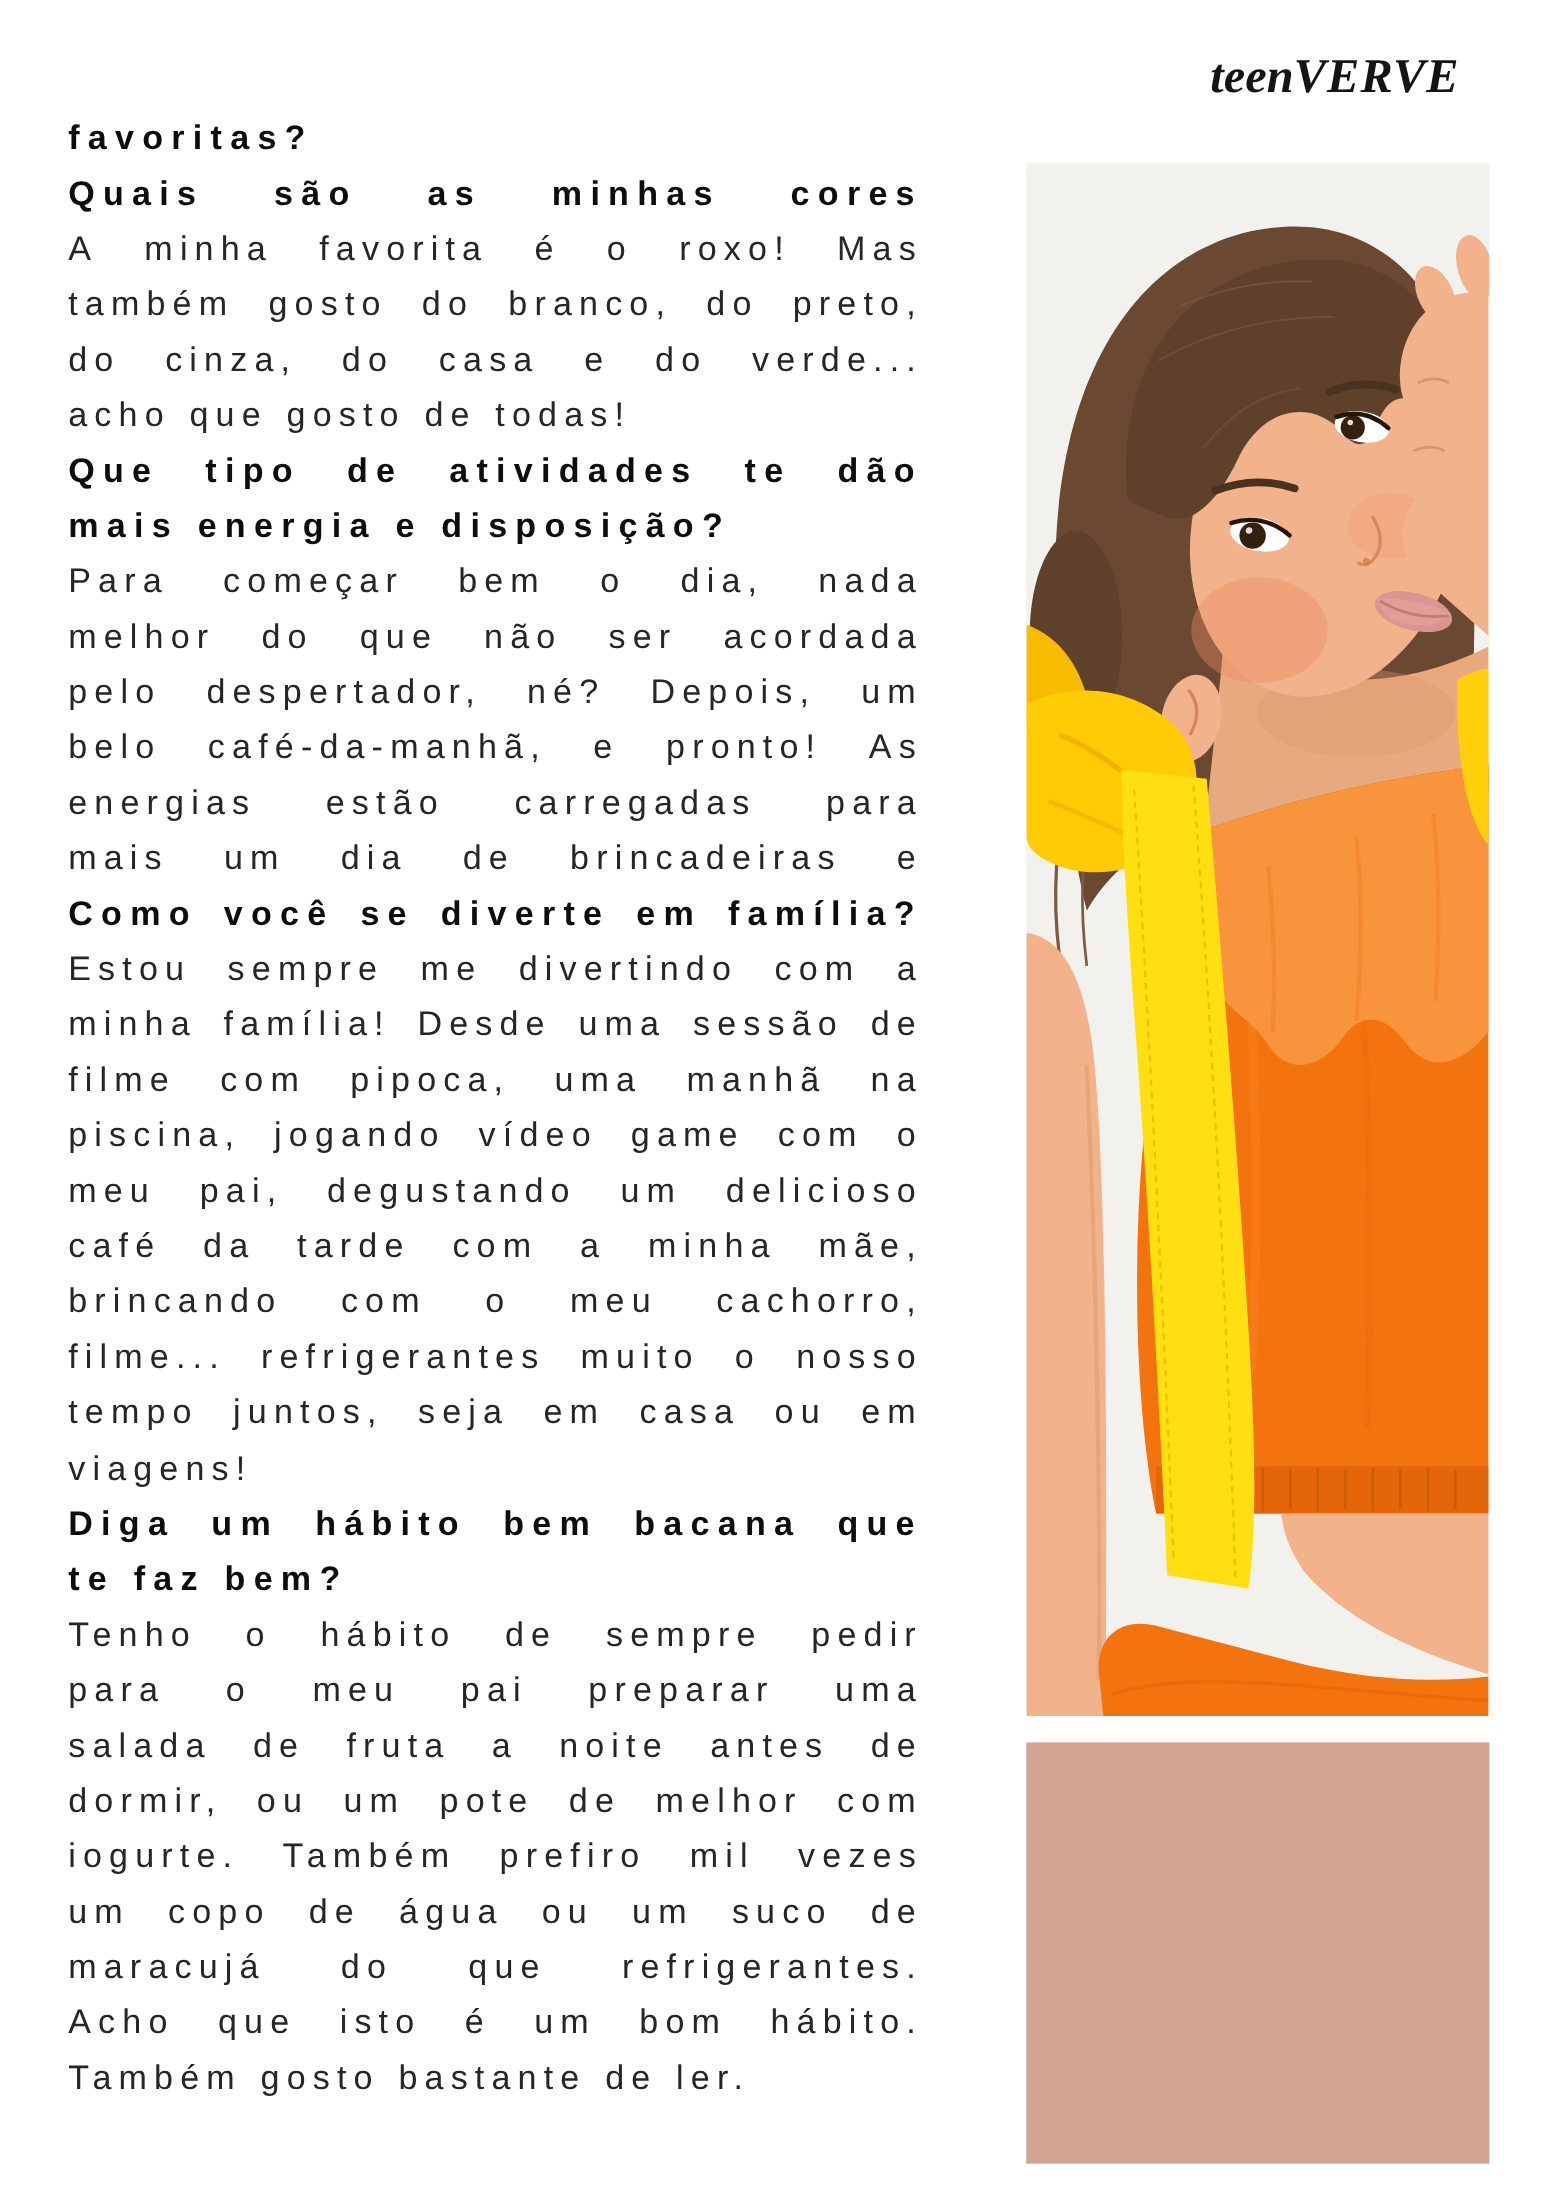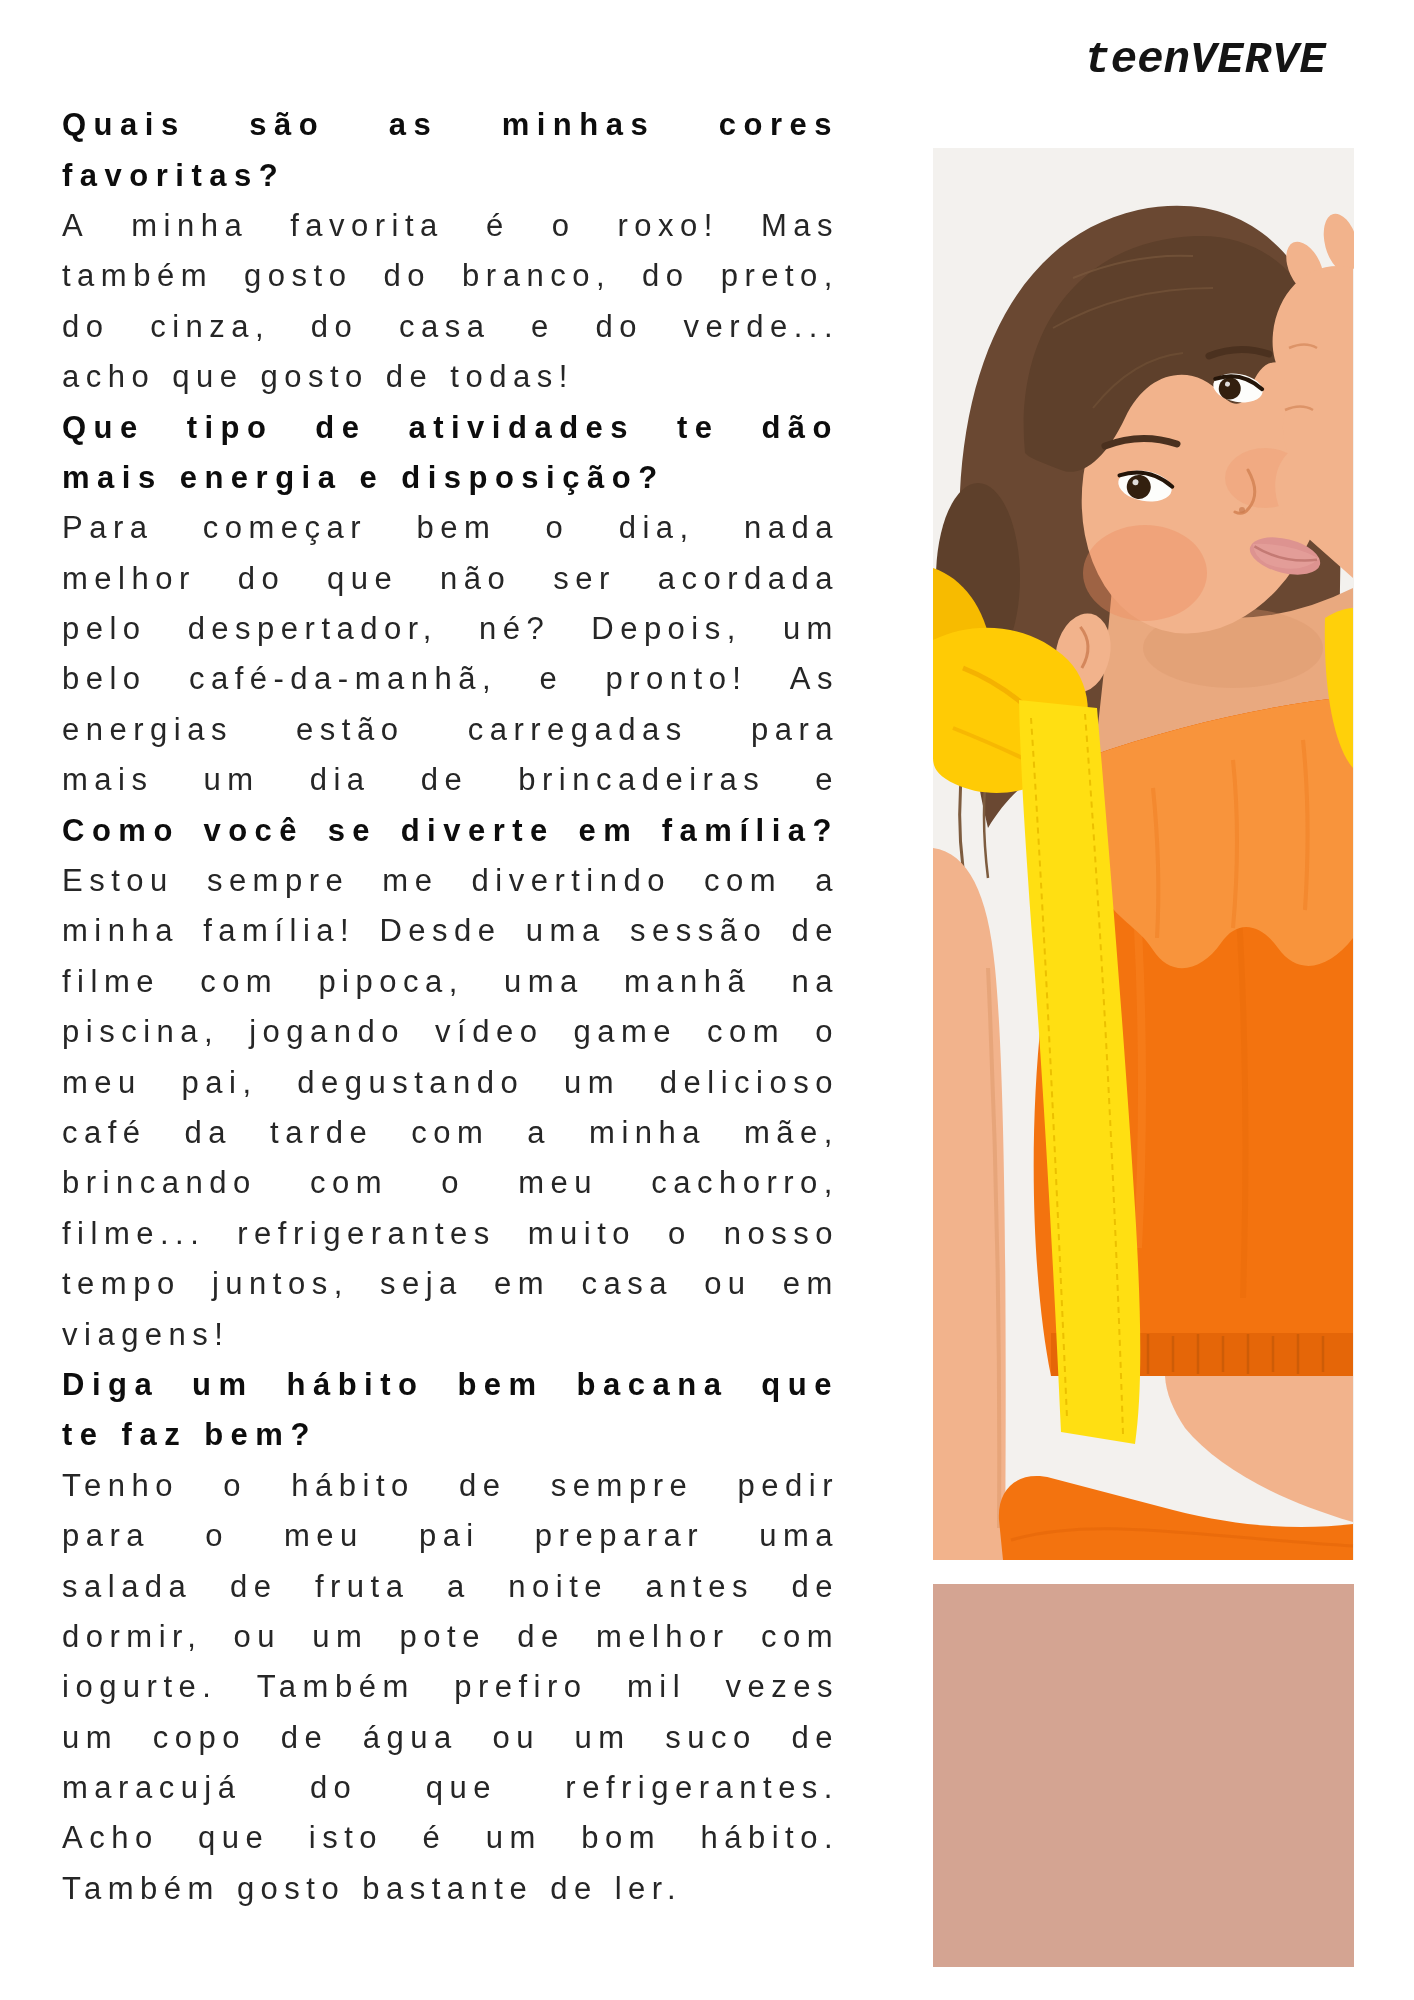--- a/index.html
+++ b/index.html
@@ -4,22 +4,22 @@
 <style>
   html,body{margin:0;padding:0;}
   body{
     width:1414px;height:2000px;position:relative;background:#ffffff;
     font-family:"Liberation Sans",sans-serif;overflow:hidden;
   }
   .page{position:absolute;inset:0;background:#ffffff;}
 
   
   .logo{
-    position:absolute;top:38px;right:87px;
-    font-family:Liberation Mono, monospace;font-style:italic;font-weight:700;
+    position:absolute;top:48px;right:87px;
+    font-family:Liberation Serif, serif;font-style:italic;font-weight:700;
     font-size:44px;line-height:1;color:var(--c-logo,#141414);
     letter-spacing:0px;white-space:nowrap;
   }
   .logo .verve{letter-spacing:1px;}
 
   
   .article{
     position:absolute;left:62px;top:100px;width:777px;
     color:var(--c-text,#262626);font-size:31px;
   }
@@ -47,22 +47,22 @@
   }
 </style>
 </head>
 <body>
 
 <div class="page">
 
   <div class="logo"><span class="teen">teen</span><span class="verve">VERVE</span></div>
 
   <article class="article" id="article">
+      <div class="line bold"><span class="w">favoritas?</span></div>
       <div class="line bold justify"><span class="w">Quais</span><span class="w">são</span><span class="w">as</span><span class="w">minhas</span><span class="w">cores</span></div>
-      <div class="line bold"><span class="w">favoritas?</span></div>
       <div class="line justify"><span class="w">A</span><span class="w">minha</span><span class="w">favorita</span><span class="w">é</span><span class="w">o</span><span class="w">roxo!</span><span class="w">Mas</span></div>
       <div class="line justify"><span class="w">também</span><span class="w">gosto</span><span class="w">do</span><span class="w">branco,</span><span class="w">do</span><span class="w">preto,</span></div>
       <div class="line justify"><span class="w">do</span><span class="w">cinza,</span><span class="w">do</span><span class="w">casa</span><span class="w">e</span><span class="w">do</span><span class="w">verde...</span></div>
       <div class="line"><span class="w">acho</span><span class="w">que</span><span class="w">gosto</span><span class="w">de</span><span class="w">todas!</span></div>
       <div class="line bold justify"><span class="w">Que</span><span class="w">tipo</span><span class="w">de</span><span class="w">atividades</span><span class="w">te</span><span class="w">dão</span></div>
       <div class="line bold"><span class="w">mais</span><span class="w">energia</span><span class="w">e</span><span class="w">disposição?</span></div>
       <div class="line justify"><span class="w">Para</span><span class="w">começar</span><span class="w">bem</span><span class="w">o</span><span class="w">dia,</span><span class="w">nada</span></div>
       <div class="line justify"><span class="w">melhor</span><span class="w">do</span><span class="w">que</span><span class="w">não</span><span class="w">ser</span><span class="w">acordada</span></div>
       <div class="line justify"><span class="w">pelo</span><span class="w">despertador,</span><span class="w">né?</span><span class="w">Depois,</span><span class="w">um</span></div>
       <div class="line justify"><span class="w">belo</span><span class="w">café-da-manhã,</span><span class="w">e</span><span class="w">pronto!</span><span class="w">As</span></div>

